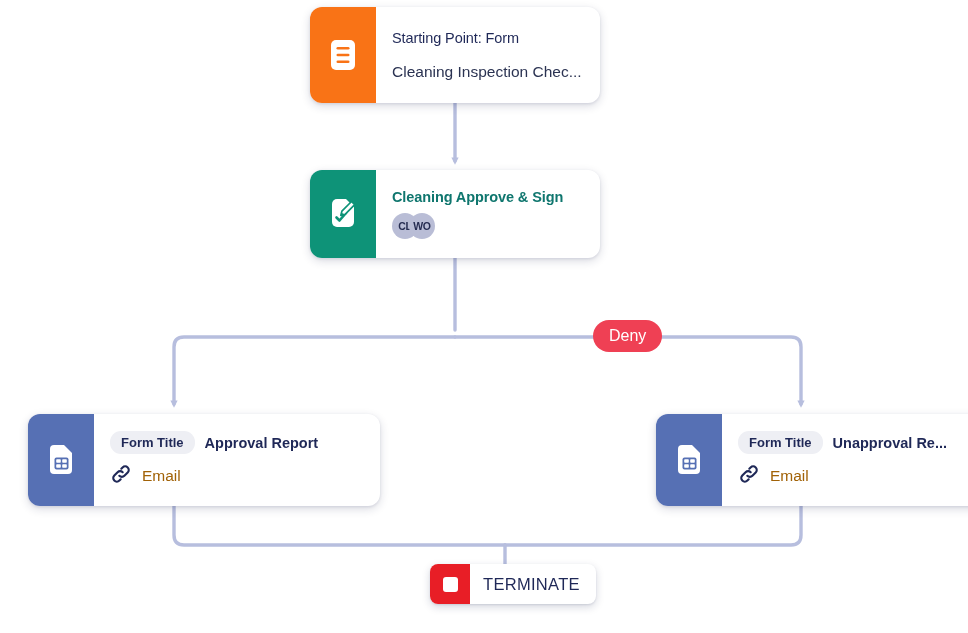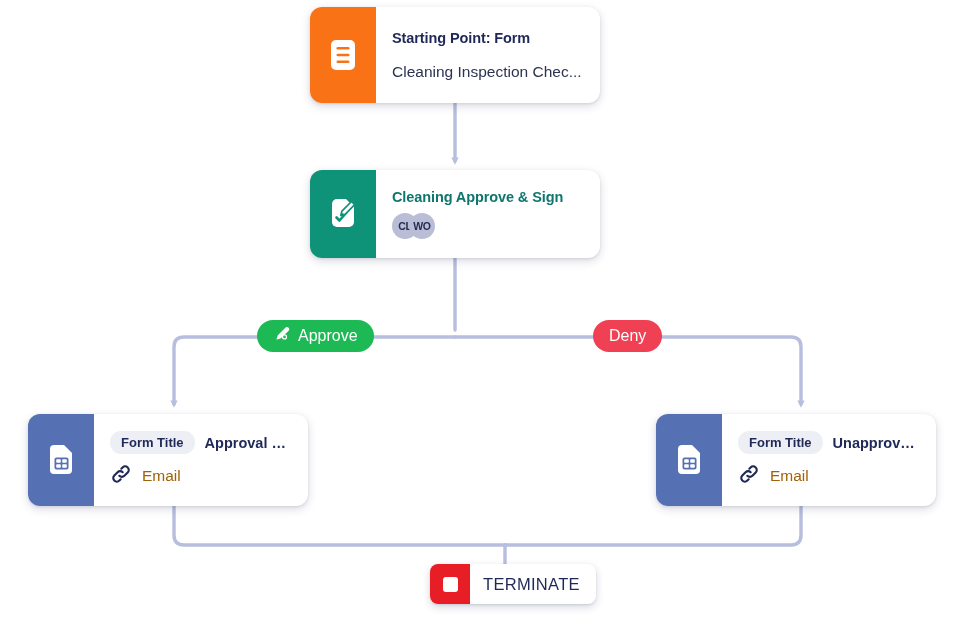--- a/index.html
+++ b/index.html
@@ -57,21 +57,21 @@
   
   #node-start {
     left: 310px;
     top: 7px;
     width: 290px;
     height: 96px;
   }
   #node-start .node-icon { background: #F97316; }
   .start-title {
     font-size: 14.5px;
-    font-weight: bold;
+    font-weight: normal;
     color: #1F2857;
     letter-spacing: -0.1px;
     margin-bottom: 17px;
   }
   .start-sub {
     font-size: 15.5px;
     font-weight: 400;
     color: #2B3352;
     white-space: nowrap;
     overflow: hidden;
@@ -106,21 +106,21 @@
     font-size: 10.5px;
     font-weight: bold;
     display: flex;
     align-items: center;
     justify-content: center;
     letter-spacing: -0.2px;
   }
   .avatar + .avatar { margin-left: -9px; text-align: center; }
 
   
-  .node-form { width: 280px; height: 92px; }
+  .node-form { width: 352px; height: 92px; }
   #node-approve-report { left: 28px; top: 414px; }
   #node-deny-report { left: 656px; top: 414px; }
   .node-form .node-icon { background: #5670B4; }
   .form-row-top {
     display: flex;
     align-items: center;
     margin-bottom: 9px;
     min-width: 0;
   }
   .chip {
@@ -264,29 +264,20 @@
     </div>
     <div class="node-body">
       <div class="sign-title">Cleaning Approve &amp; Sign</div>
       <div class="avatar-stack">
         <div class="avatar">CL</div>
         <div class="avatar">WO</div>
       </div>
     </div>
   </div>
 
-  <div class="pill" id="pill-approve">
-    <span>
-      <svg width="17" height="17" viewBox="0 0 18 18" xmlns="http://www.w3.org/2000/svg">
-        <path d="M13.6,1.4 a2.4,2.4 0 0 1 3.2,3.4 L8.4,13.1 L3.6,14.6 L5.1,9.8 Z" fill="#FFFFFF"></path>
-        <circle cx="12.2" cy="11.6" r="2.1" fill="#1DB954" stroke="#FFFFFF" stroke-width="1.3"></circle>
-      </svg>
-    </span>
-    <span class="pill-label">Approve</span>
-  </div>
 
   <div class="pill" id="pill-deny">
     <span class="pill-label">Deny</span>
   </div>
 
   <div class="node node-form" id="node-approve-report">
     <div class="node-icon">
       <svg width="31" height="34" viewBox="0 0 31 34" xmlns="http://www.w3.org/2000/svg">
         <path d="M4,6 a4,4 0 0 1 4,-4 h10 l8,8 v17 a4,4 0 0 1 -4,4 h-14 a4,4 0 0 1 -4,-4 z" fill="#FFFFFF"></path>
         <rect x="8.5" y="14.5" width="14" height="12" rx="2" fill="#5670B4"></rect>

